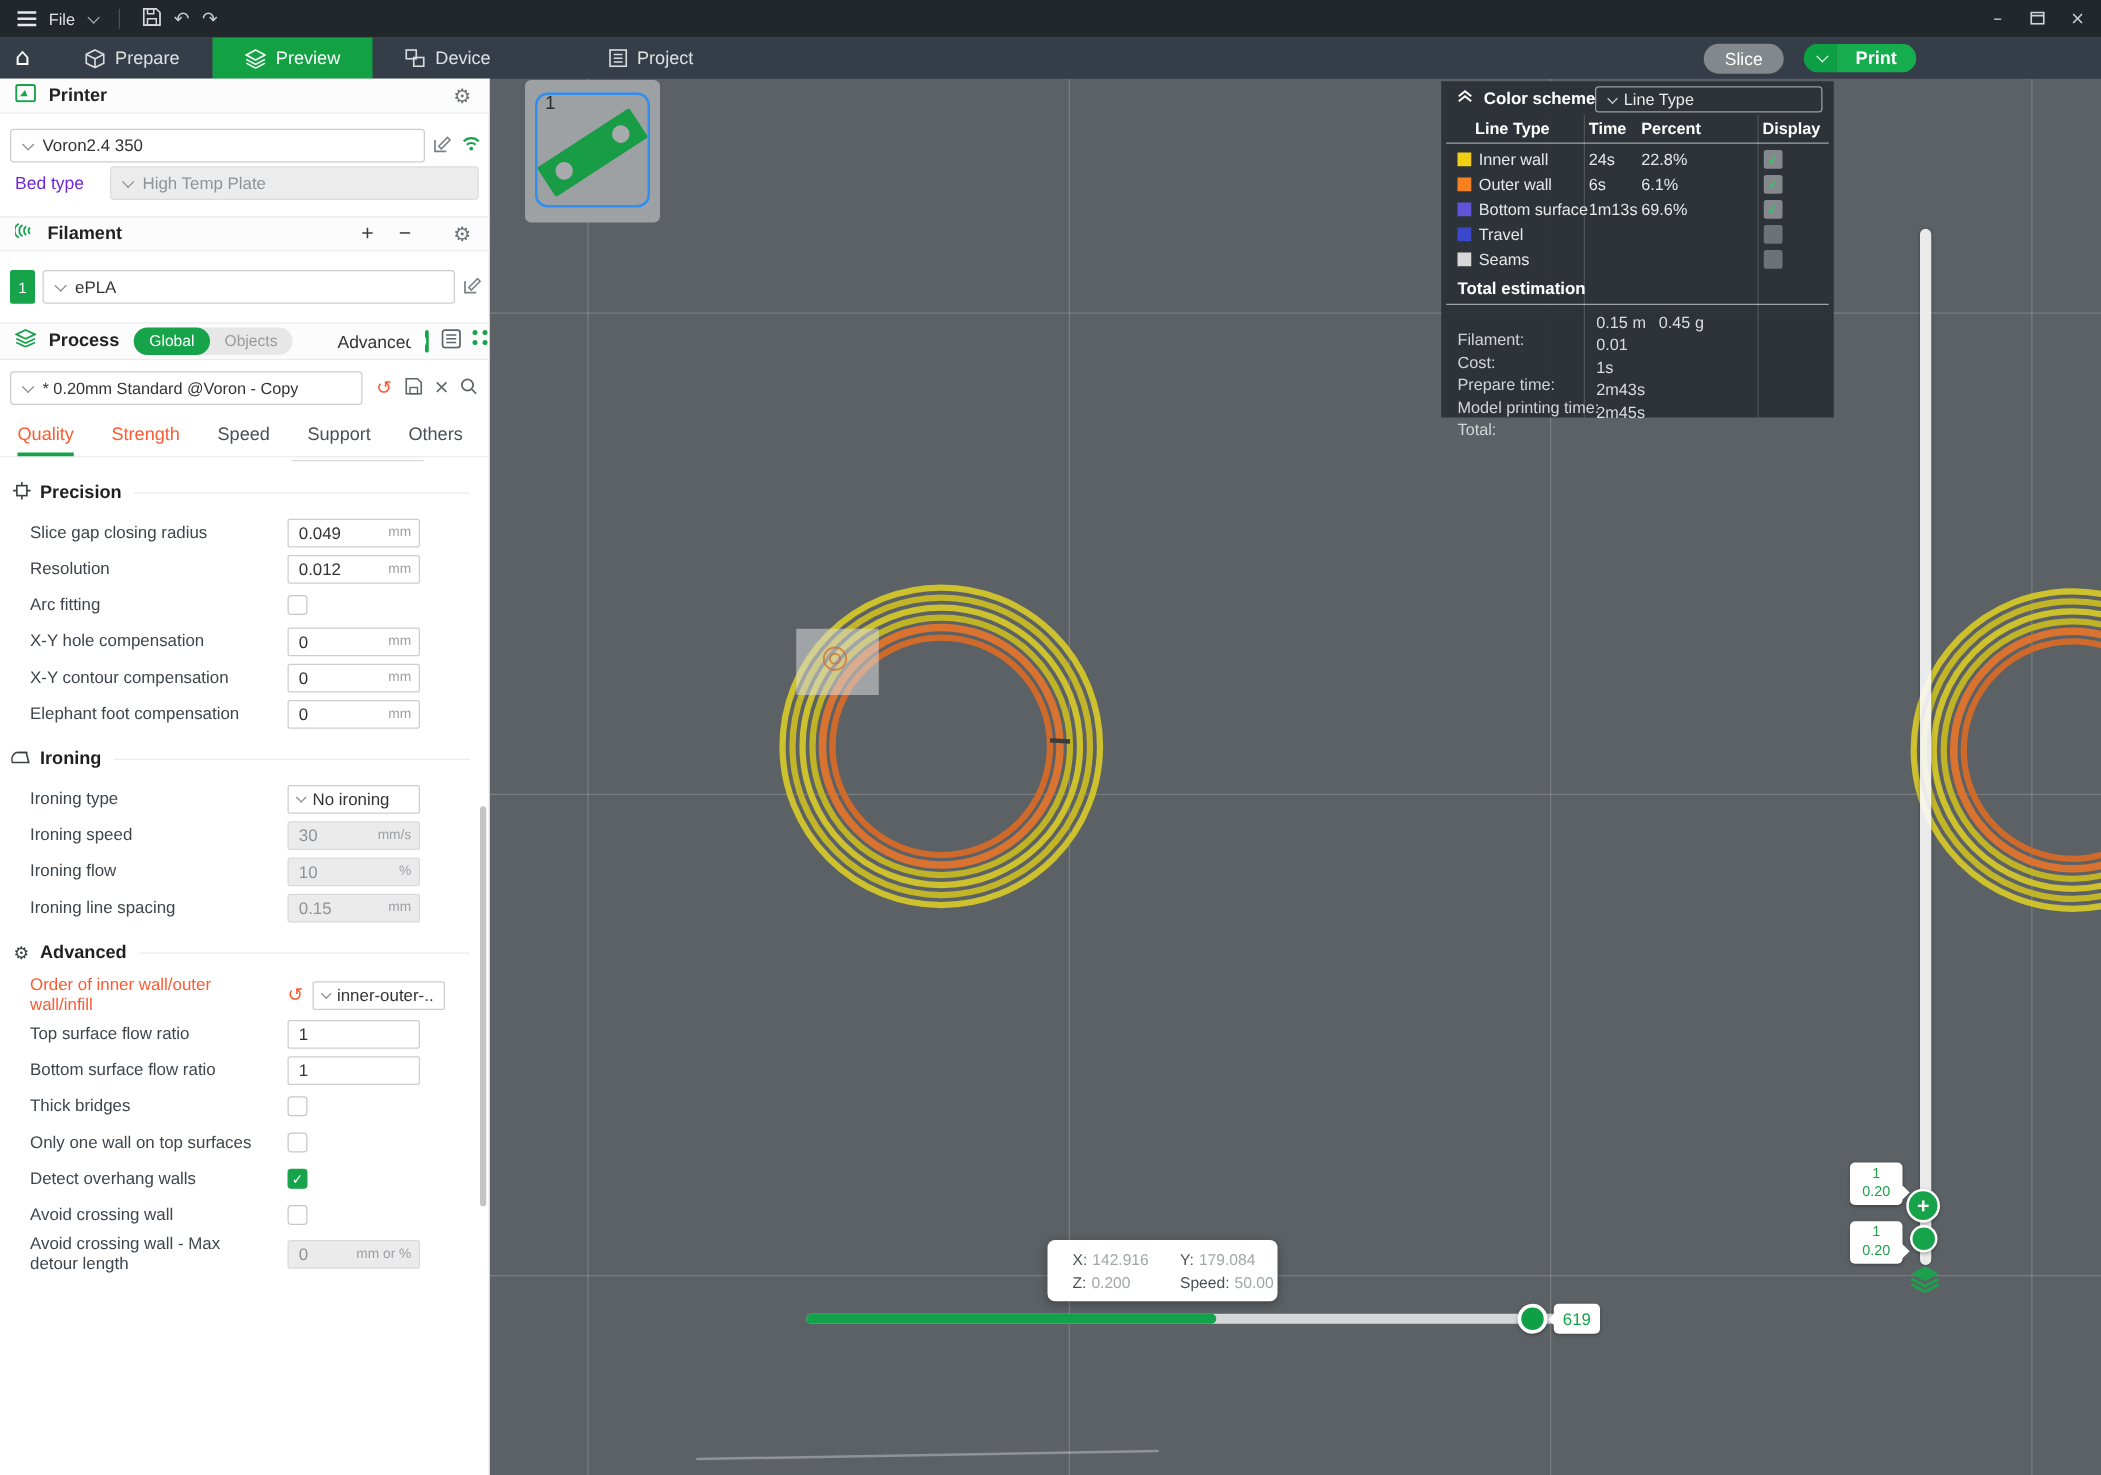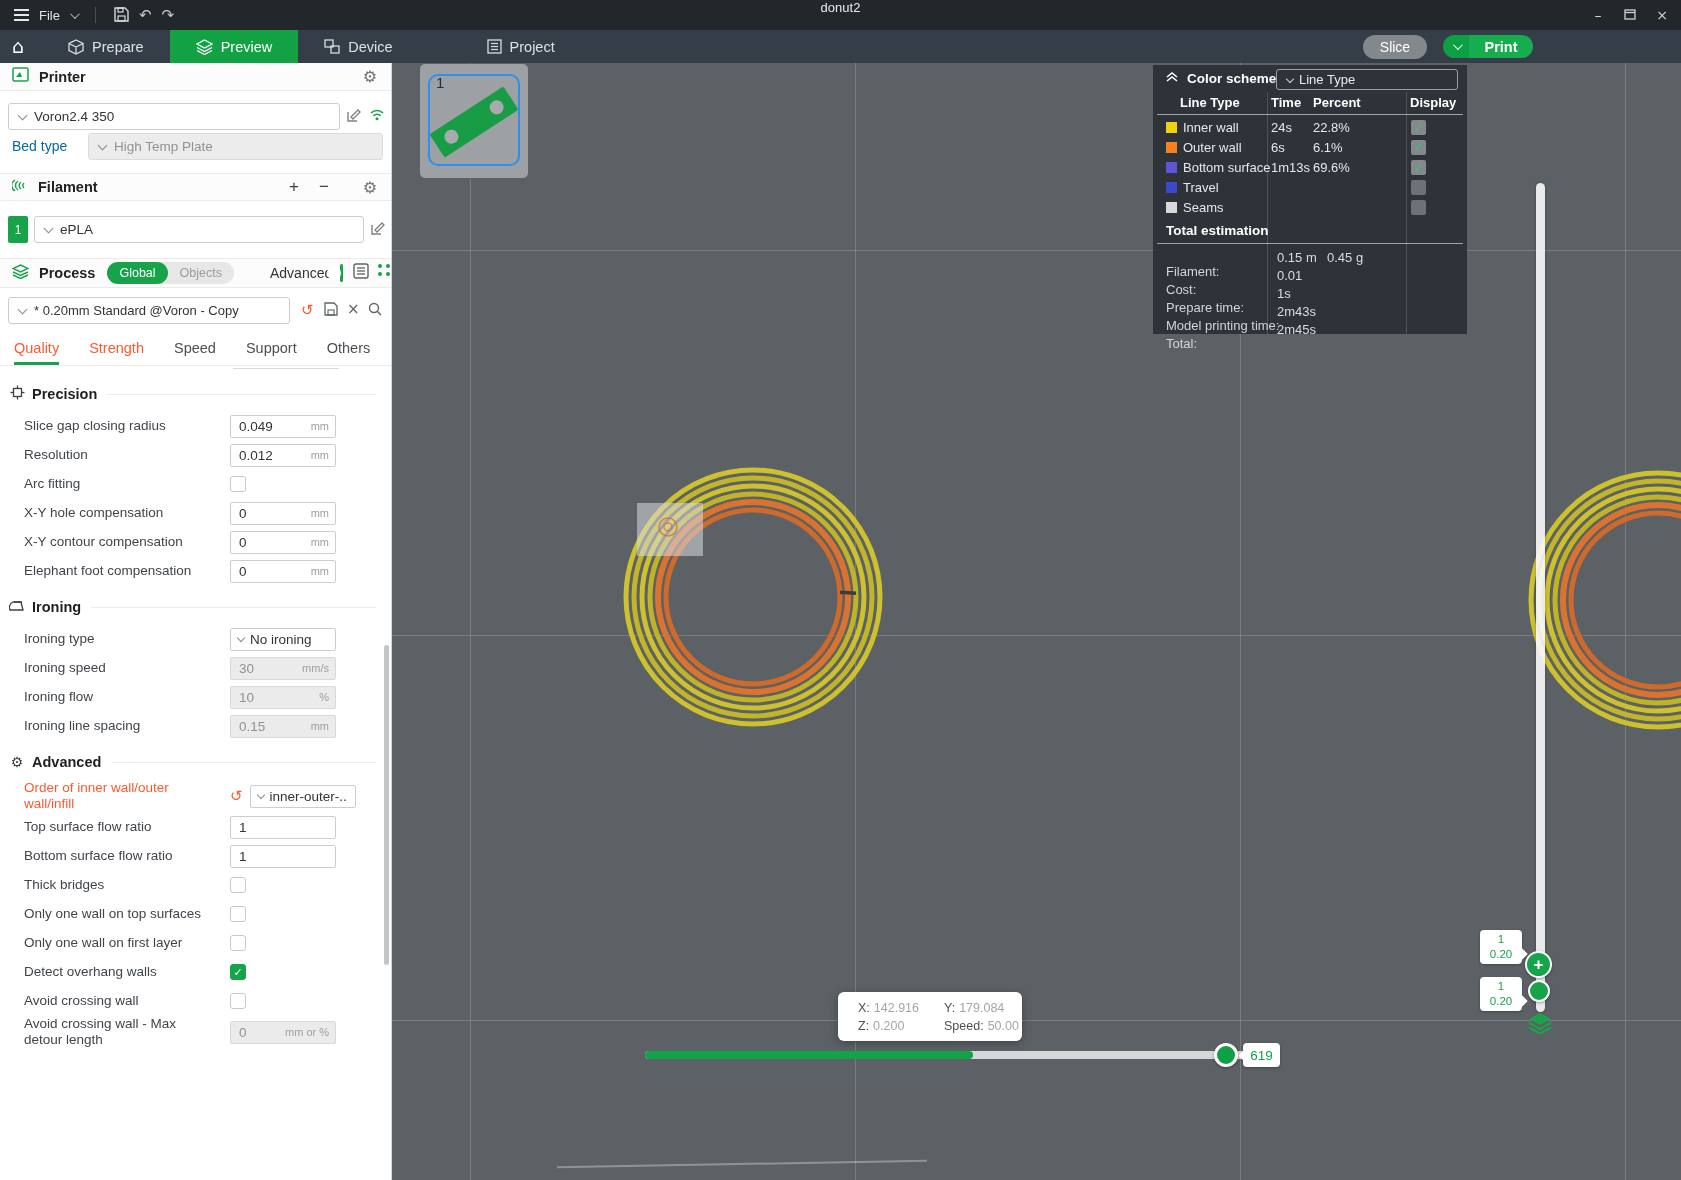--- a/index.html
+++ b/index.html
@@ -358,21 +358,20 @@
       <span class="tb-ico">
         <svg width="15" height="15" viewBox="0 0 15 15">
             <path d="M1 1 h10 l3 3 v10 h-13 Z" fill="none" stroke="#d6dadd" stroke-width="1.4"></path>
             <rect x="4" y="9" width="7" height="5" fill="none" stroke="#d6dadd" stroke-width="1.2"></rect>
             <rect x="4" y="1" width="5" height="4" fill="none" stroke="#d6dadd" stroke-width="1.2"></rect>
           </svg>
       </span>
       <span class="tb-ico uni">↶</span>
       <span class="tb-ico uni">↷</span>
     </div>
-    <div class="tb-title">donut2</div>
     <div class="winbtns">
       <span class="uni">–</span>
       <span>
         <svg width="12" height="11" viewBox="0 0 12 11">
             <rect x="1" y="1" width="10" height="9" fill="none" stroke="#cfd4d7" stroke-width="1.3"></rect>
             <line x1="1" y1="3.5" x2="11" y2="3.5" stroke="#cfd4d7" stroke-width="1.3"></line>
           </svg>
       </span>
       <span class="uni">×</span>
     </div>
@@ -449,21 +448,21 @@
           <path d="M5 9 L12 2 L14 4 L7 11 Z" fill="none" stroke="#7c8184" stroke-width="1.3"></path>
         </svg>
     </span>
     <span class="mini-ico" style="left:369px;top:44px;">
       <svg width="16" height="14" viewBox="0 0 16 14">
           <path d="M2 6 a8.5 8.5 0 0 1 12 0" fill="none" stroke="#17a34a" stroke-width="1.7"></path>
           <path d="M4.5 8.8 a5 5 0 0 1 7 0" fill="none" stroke="#17a34a" stroke-width="1.7"></path>
           <circle cx="8" cy="11.8" r="1.5" fill="#17a34a"></circle>
         </svg>
     </span>
-    <div style="position:absolute;left:12px;top:75px;font-size:14px;color:#0369a1;">Bed type</div>
+    <div style="position:absolute;left:12px;top:75px;font-size:14px;color:#6d28d9;">Bed type</div>
     <div class="fld gray" style="left:88px;top:70px;width:295px;">
       <span class="chev-l"></span>
       <span>High Temp Plate</span>
     </div>
 
     <div class="sec-band" style="top:110px;height:28px;border-top:1px solid #ebebeb;">
       <span class="g-ico"><svg width="16" height="15" viewBox="0 0 16 15">
             <path d="M3 2 a7 6.5 0 0 0 0 11 M6 3 a6 5.5 0 0 0 0 9 M9 4 a5 4.5 0 0 0 0 7 M12 5 a4 3.5 0 0 0 0 5" fill="none" stroke="#17a34a" stroke-width="1.4"></path>
           </svg></span>
       <span class="band-title">Filament</span>
@@ -683,26 +682,20 @@
             <span class="cbx"></span>
           </div>
         </div>
         <div class="set-row">
           <div class="set-lbl">Only one wall on top surfaces</div>
           <div class="set-ctrl">
             <span class="cbx"></span>
           </div>
         </div>
         <div class="set-row">
-          <div class="set-lbl">Only one wall on first layer</div>
-          <div class="set-ctrl">
-            <span class="cbx"></span>
-          </div>
-        </div>
-        <div class="set-row">
           <div class="set-lbl">Detect overhang walls</div>
           <div class="set-ctrl">
             <span class="cbx on">✓</span>
           </div>
         </div>
         <div class="set-row">
           <div class="set-lbl">Avoid crossing wall</div>
           <div class="set-ctrl">
             <span class="cbx"></span>
           </div>

